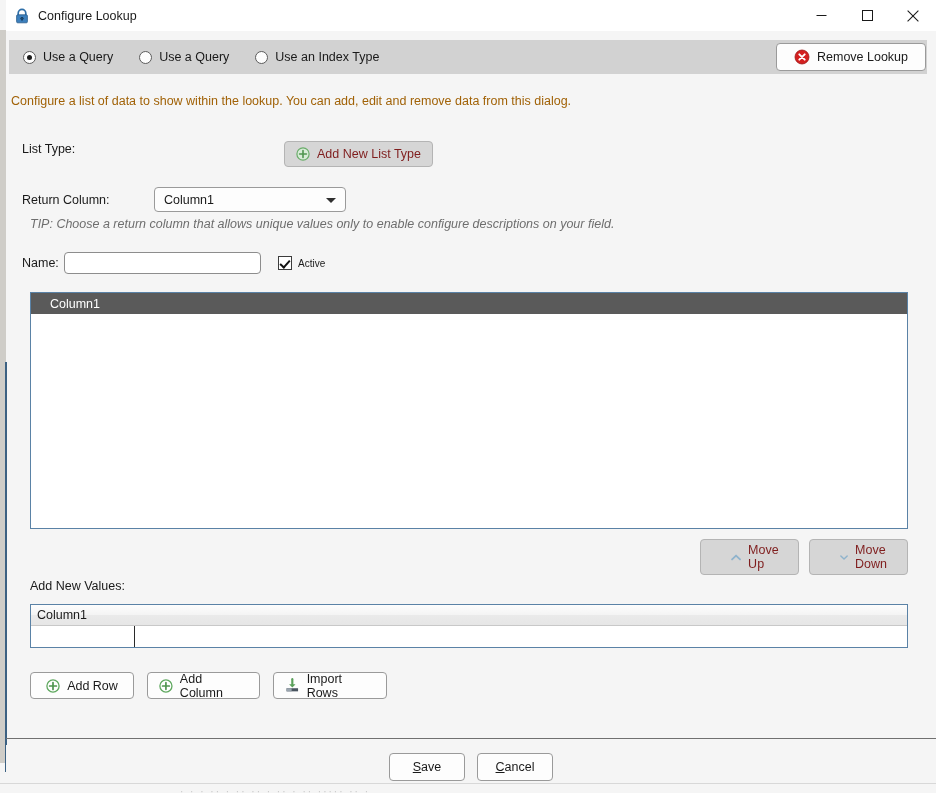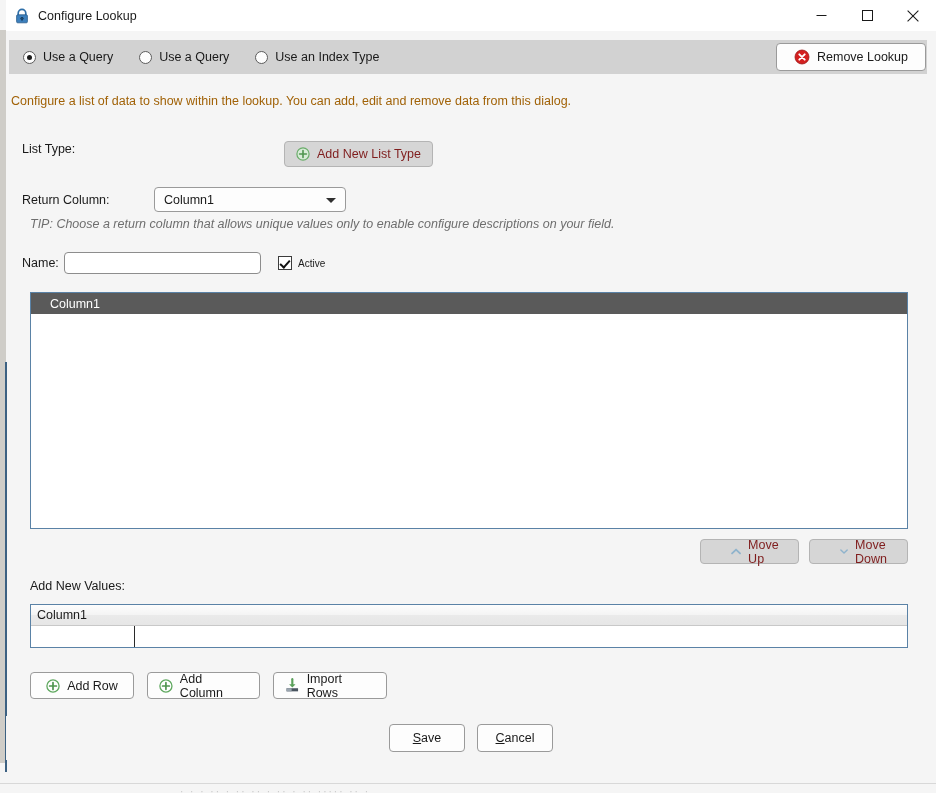--- a/index.html
+++ b/index.html
@@ -157,21 +157,21 @@
     background: #ffffff; border: 1px solid #5a82a6;
   }
   .listbox-header {
     height: 21px; background: #5a5a5a; color: #ffffff;
     display: flex; align-items: center; padding-left: 19px;
     font-size: 12.5px;
   }
   .listbox-body { height: 214px; background: #ffffff; }
 
   .move-btns { position: absolute; right: 28px; top: 539px; display: flex; gap: 10px; }
-  .btn-move { width: 99px; height: 25px; padding-left: 30px; }
+  .btn-move { width: 99px; height: 36px; padding-left: 30px; }
   .chev { width: 13px; height: 9px; display: block; }
 
   .lbl-addnewvalues {
     position: absolute; left: 30px; top: 579px; font-size: 12.5px;
   }
 
   
   .datagrid {
     position: absolute; left: 30px; top: 604px; width: 878px; height: 44px;
     border: 1px solid #5a82a6; background: #ffffff;
@@ -196,21 +196,21 @@
   .btn-addrow { width: 104px; height: 27px; }
   .btn-addcolumn { width: 113px; height: 27px; }
   .btn-importrows { width: 114px; height: 27px; }
 
   
   .footer-sep {
     position: absolute; left: 6px; top: 738px; width: 930px; height: 1px;
     background: #707070;
   }
   .footer {
-    position: absolute; left: 6px; top: 716px; width: 930px; height: 44px;
+    position: absolute; left: 6px; top: 745px; width: 930px; height: 44px;
     background: #f5f5f5;
     display: flex; align-items: center; justify-content: center; gap: 12px;
   }
   .btn-footer {
     width: 76px; height: 28px;
     background: #fdfdfd; border: 1px solid #9a9a9a; border-radius: 4px;
     display: flex; align-items: center; justify-content: center;
     font-size: 12.5px; cursor: default;
   }
   .accel { text-decoration: underline; }

